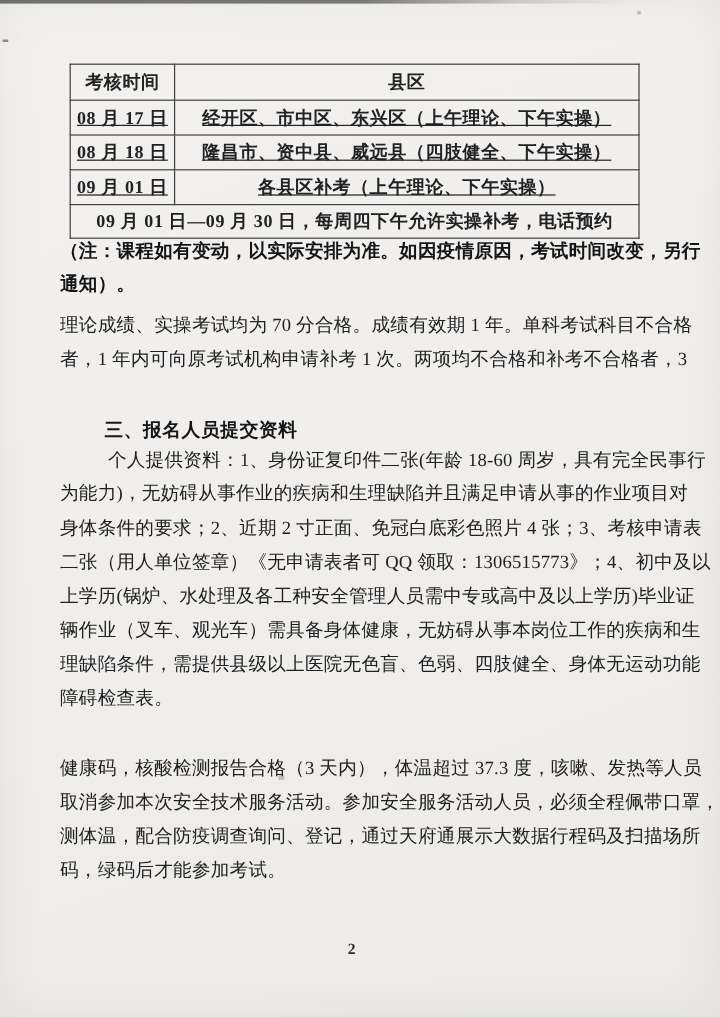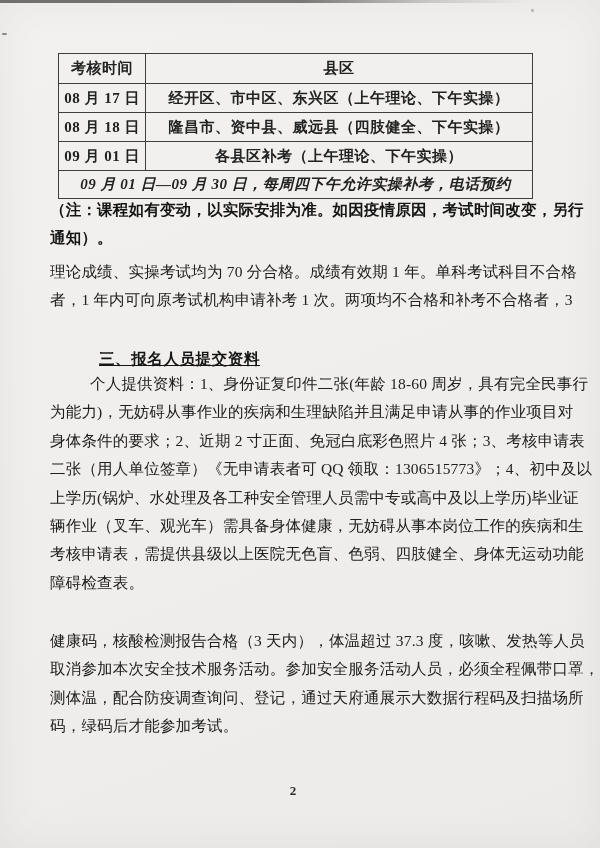--- a/index.html
+++ b/index.html
@@ -34,44 +34,43 @@
     font-size:15px; font-weight:600; color:#222;
   }
   table.sched td {
     border:1.6px solid #3e3e3e;
     text-align:center; vertical-align:middle;
     padding:0 2px;
     letter-spacing:.5px;
   }
   td.col-date { width:82px; }
   tr.h-row  td { height:29px; }
-  tr.r-row  td { height:28px; }
-  tr.f-row  td { height:27px;font-style:italic; }
+  tr.r-row  td { height:28px;text-decoration:underline; }
+  tr.f-row  td { height:27px; }
 
   
   .textblock {
     position:absolute; left:50px; width:511px;
     font-size:15.5px; color:#202020;
   }
   .line {
     line-height:28.4px; height:28.4px;
     text-align:justify; text-align-last:justify;
     white-space:nowrap;
     letter-spacing:.2px;
   }
   .line.last { text-align-last:left; white-space:normal; }
   .line.indent { text-indent:40px; }
   .bold-para .line { font-weight:bold; color:#151515; }
 
   .heading {
-    position:absolute; left:59px; top:345px; width:511px;
+    position:absolute; left:47px; top:345px; width:511px;
     font-size:15.5px; font-weight:bold; color:#151515;
     line-height:28.4px; padding-left:40px; box-sizing:border-box;
     letter-spacing:.6px;
-    text-decoration:underline;
   }
   .note-block      { top:196px; }
   .scores-block    { top:258px; }
   .materials-block { top:370px; }
   .special-block   { top:627px; }
 
   .page-number {
     position:absolute; top:783px; left:0; width:586px;
     text-align:center; font-size:13px; font-weight:bold; color:#2a2a2a;
   }
@@ -122,21 +121,21 @@
 
   <div class="heading">三、报名人员提交资料</div>
 
   <div class="textblock materials-block">
       <div class="line indent">个人提供资料：1、身份证复印件二张(年龄 18-60 周岁，具有完全民事行</div>
       <div class="line">为能力)，无妨碍从事作业的疾病和生理缺陷并且满足申请从事的作业项目对</div>
       <div class="line">身体条件的要求；2、近期 2 寸正面、免冠白底彩色照片 4 张；3、考核申请表</div>
       <div class="line">二张（用人单位签章）《无申请表者可 QQ 领取：1306515773》；4、初中及以</div>
       <div class="line">上学历(锅炉、水处理及各工种安全管理人员需中专或高中及以上学历)毕业证</div>
       <div class="line">辆作业（叉车、观光车）需具备身体健康，无妨碍从事本岗位工作的疾病和生</div>
-      <div class="line">考核申请表，需提供县级以上医院无色盲、色弱、四肢健全、身体无运动功能</div>
+      <div class="line">理缺陷条件，需提供县级以上医院无色盲、色弱、四肢健全、身体无运动功能</div>
       <div class="line last">障碍检查表。</div>
     </div>
 
   <div class="textblock special-block">
       <div class="line">健康码，核酸检测报告合格（3 天内），体温超过 37.3 度，咳嗽、发热等人员</div>
       <div class="line">取消参加本次安全技术服务活动。参加安全服务活动人员，必须全程佩带口罩，</div>
       <div class="line">测体温，配合防疫调查询问、登记，通过天府通展示大数据行程码及扫描场所</div>
       <div class="line last">码，绿码后才能参加考试。</div>
     </div>
 

